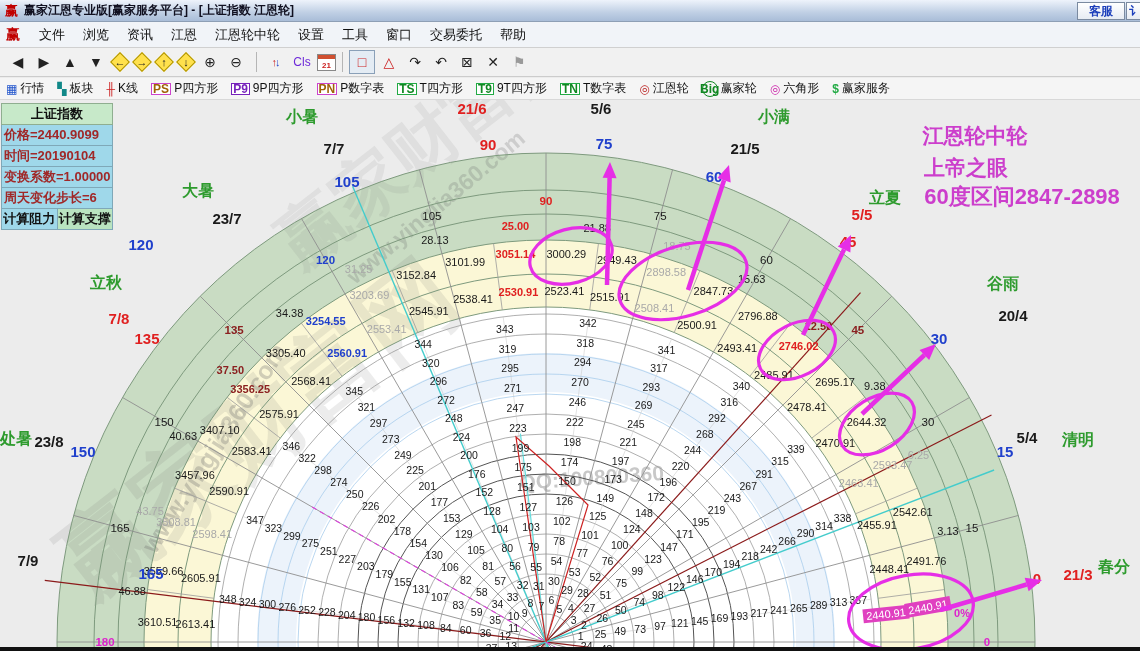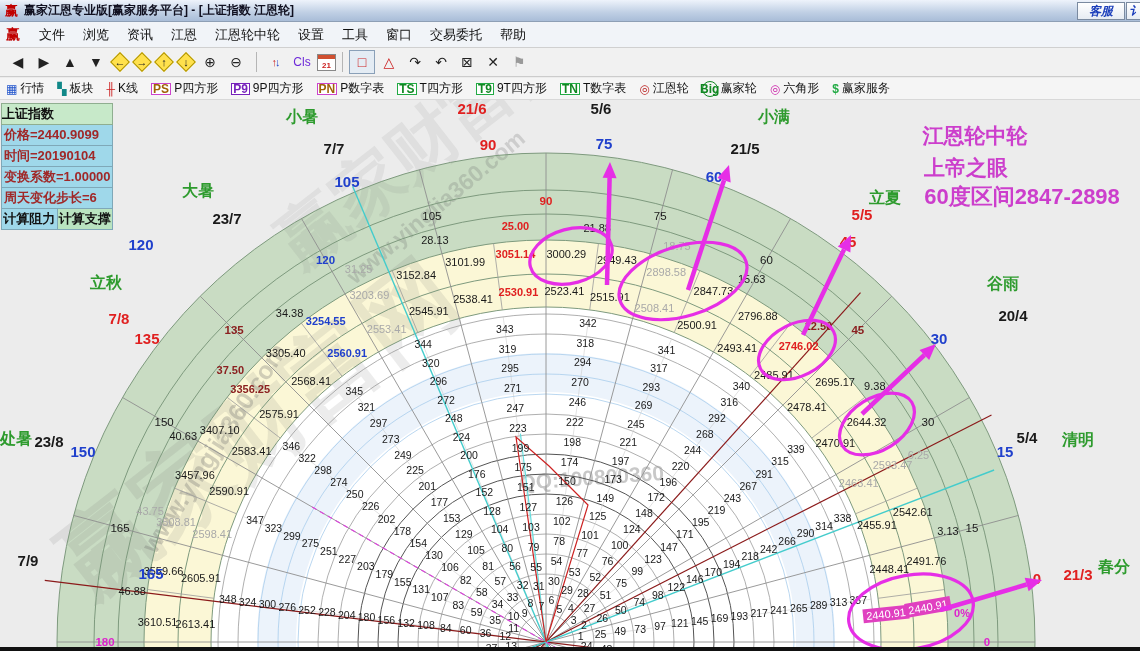--- a/index.html
+++ b/index.html
@@ -5,21 +5,21 @@
   html,body{margin:0;padding:0;background:#888;}
   #app{position:relative;width:1140px;height:651px;overflow:hidden;background:#ececec;
        font-family:"Liberation Sans","DejaVu Sans",sans-serif;-webkit-font-smoothing:antialiased;}
   
   .titlebar{position:absolute;left:0;top:0;width:1140px;height:21px;
     background:linear-gradient(#eef3fb,#bfcfe4 60%,#a9bdd8);border-bottom:1px solid #8e9fb5;
     display:flex;align-items:center;font-size:12px;font-weight:bold;color:#101020;}
   .app-icon{color:#c00000;font-weight:bold;margin:0 6px 0 5px;font-size:13px;}
   .tb-btn{position:absolute;top:2px;height:16px;background:linear-gradient(#ffffff,#e7ecf3);
     border:1px solid #7a8aa0;color:#1c3fbb;font-size:12px;font-weight:bold;
-    display:flex;align-items:center;justify-content:center;font-style:italic;}
+    display:flex;align-items:center;justify-content:center;}
   .tb-kefu{right:15px;width:46px;}
   .tb-part{right:-4px;width:14px;overflow:hidden;justify-content:flex-start;padding-left:2px;}
   
   .menubar{position:absolute;left:0;top:22px;width:1140px;height:25px;background:#f1f4f8;
     border-bottom:1px solid #d0d0d0;display:flex;align-items:center;font-size:13px;color:#111;}
   .menubar .logo{color:#c00000;font-weight:bold;font-size:14px;margin:0 10px 0 6px;}
   .menu-item{padding:2px 9px;cursor:default;}
   
   .toolbar1{position:absolute;left:0;top:48px;width:1140px;height:29px;background:#f1f1f1;
     border-bottom:1px solid #cccccc;display:flex;align-items:center;padding-left:6px;box-sizing:border-box;}
@@ -49,21 +49,21 @@
   .ic-ps,.ic-pn{color:#a16207;border-color:#cc44cc;}
   .ic-p9{color:#7722bb;border-color:#7722bb;}
   .ic-ts,.ic-t9,.ic-tn{color:#118822;border-color:#22aa44;}
   .ic-target-r{color:#bb2222;} .ic-target-m{color:#cc22aa;}
   .ic-big{width:14px;height:14px;border-radius:50%;border:1px solid #118822;color:#118822;font-size:6px;font-weight:bold;}
   .ic-dollar{color:#22aa44;font-weight:bold;font-size:13px;}
   
   .chart{position:absolute;left:0;top:100px;width:1140px;height:551px;background:#ececec;}
   
   .panel{position:absolute;left:1px;top:103px;width:112px;font-size:13px;font-weight:bold;z-index:5;}
-  .panel .hd{background:#c7e9c9;border:1px solid #8fae90;color:#111;text-align:left;padding:1px 0;}
+  .panel .hd{background:#c7e9c9;border:1px solid #8fae90;color:#111;text-align:center;padding:1px 0;}
   .panel .row{background:#9fd8ea;border:1px solid #7fa8b8;border-top:none;color:#a02828;
     padding:1px 2px;white-space:nowrap;overflow:hidden;}
   .panel .btns{display:flex;}
   .panel .btn{flex:1;text-align:center;color:#111;padding:1px 0;border:1px solid #7fa8b8;border-top:none;cursor:pointer;}
   .panel .btn.b1{background:#9fd8ea;}
   .panel .btn.b2{background:#b9e4c0;border-left:none;}
 </style>
 </head>
 <body>
 

